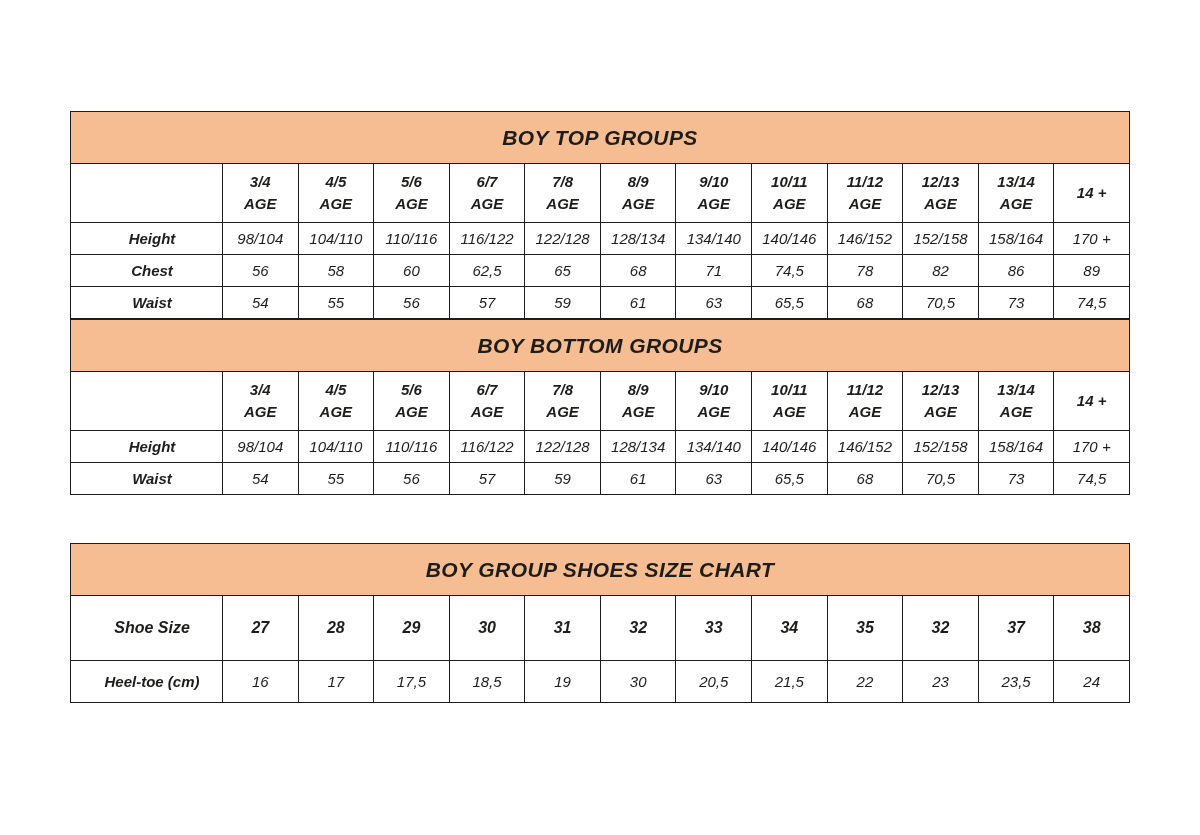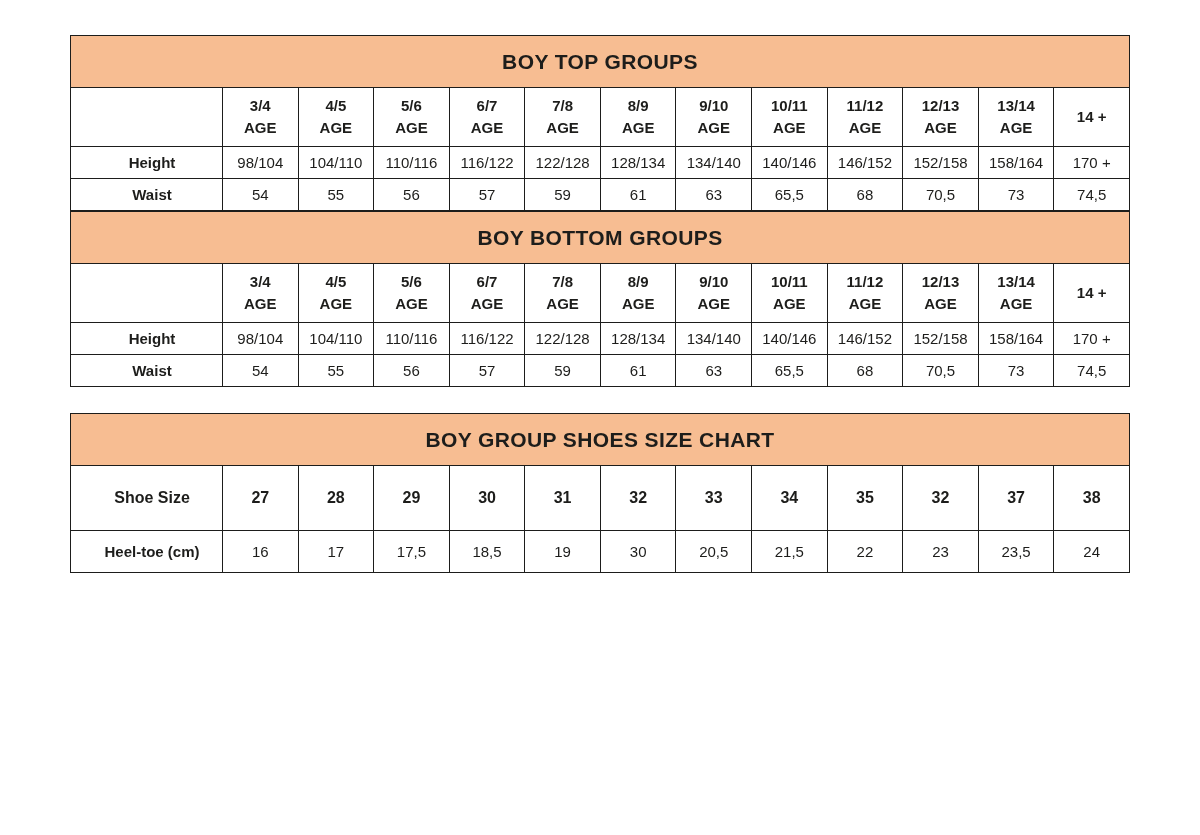--- a/index.html
+++ b/index.html
@@ -11,25 +11,26 @@
     width: 1200px;
     height: 835px;
     font-family: "Liberation Sans", sans-serif;
     color: #1d1d1b;
     -webkit-font-smoothing: antialiased;
   }
   .page {
     box-sizing: border-box;
     width: 972px;
     height: 835px;
-    padding: 35px 70px 0 70px;
+    padding: 111px 70px 0 70px;
+    font-style: italic;
   }
   .size-table-section { width: 1060px; }
   .gap-sm { }
-  .gap-md { margin-top: 26px; }
+  .gap-md { margin-top: 48px; }
 
   .table-title {
     box-sizing: border-box;
     background: #f7bd92;
     border: 1.5px solid #1d1d1b;
     border-bottom: none;
     height: 52px;
     display: flex;
     align-items: center;
     justify-content: center;
@@ -118,20 +119,35 @@
             <td>122/128</td>
             <td>128/134</td>
             <td>134/140</td>
             <td>140/146</td>
             <td>146/152</td>
             <td>152/158</td>
             <td>158/164</td>
             <td>170 +</td>
           </tr>
           <tr class="data-row">
+            <td class="row-label">Chest</td>
+            <td>56</td>
+            <td>58</td>
+            <td>60</td>
+            <td>62,5</td>
+            <td>65</td>
+            <td>68</td>
+            <td>71</td>
+            <td>74,5</td>
+            <td>78</td>
+            <td>82</td>
+            <td>86</td>
+            <td>89</td>
+          </tr>
+          <tr class="data-row">
             <td class="row-label">Waist</td>
             <td>54</td>
             <td>55</td>
             <td>56</td>
             <td>57</td>
             <td>59</td>
             <td>61</td>
             <td>63</td>
             <td>65,5</td>
             <td>68</td>

